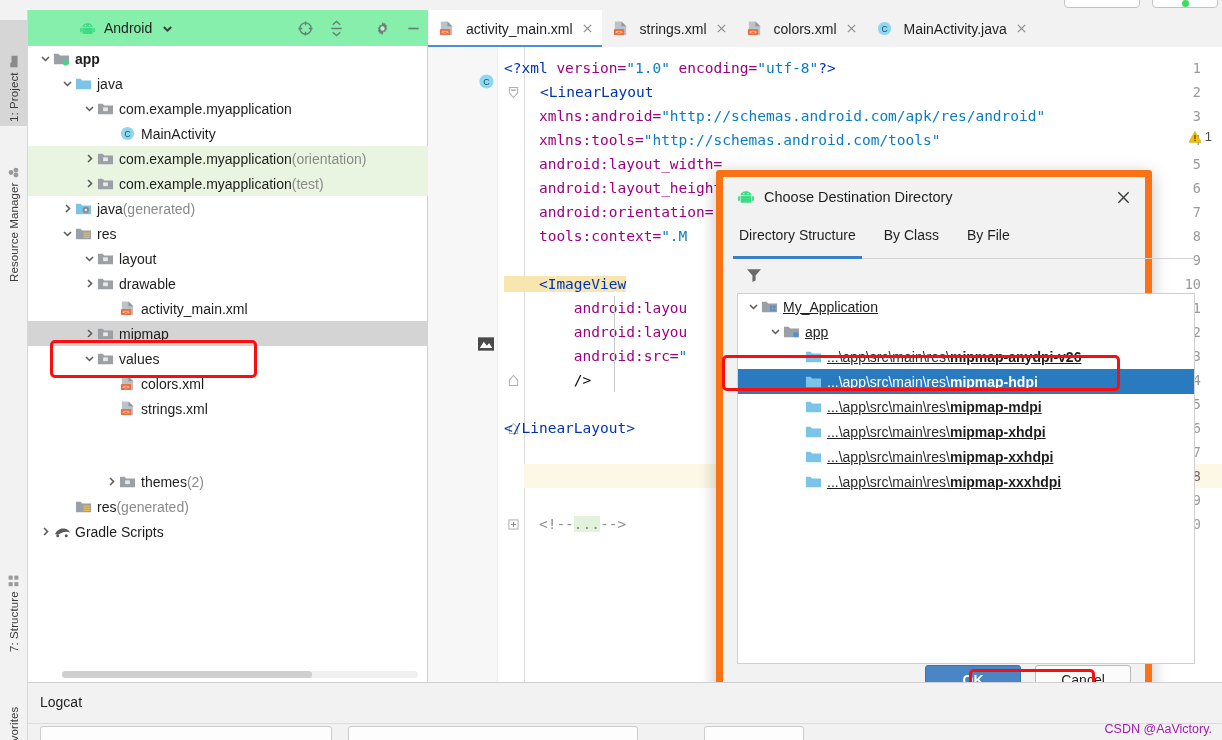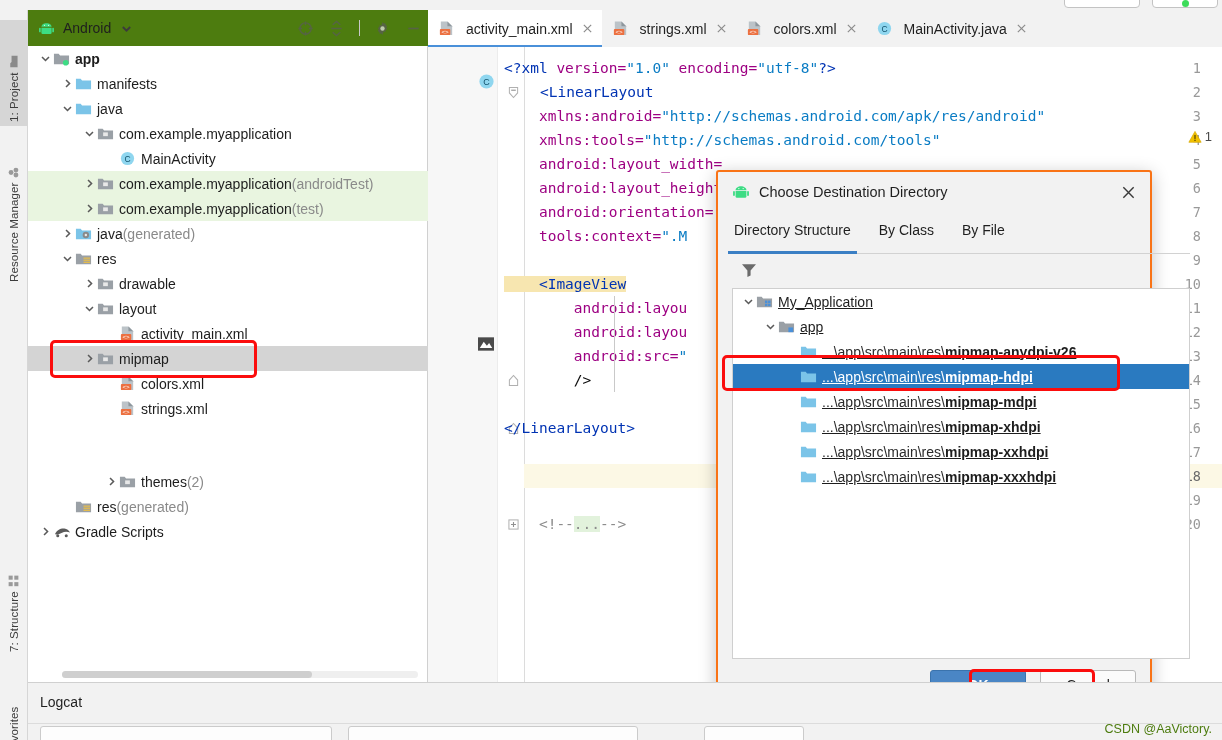--- a/index.html
+++ b/index.html
@@ -50,22 +50,22 @@
     display: inline-block;
   }
 
   
   .project-panel {
     position: absolute; left: 28px; top: 10px; width: 400px; height: 672px;
     background: #ffffff; border-right: 1px solid #d0d0d0;
   }
   .project-header {
     position: absolute; left: 0; top: 0; width: 400px; height: 36px;
-    background: #4d7c0f;
-    display: flex; align-items: center;
+    background: #86efac;
+    display: flex; align-items: center; padding-left: 41px;
   }
   .ph-title {
     font-size: 14px; color: #1f1f1f; margin-left: 8px;
   }
   .ph-caret {
     margin-left: 10px; font-size: 9px; color: #3c3c3c;
   }
   .ph-icons {
     position: absolute; right: 6px; top: 0; height: 36px;
     display: flex; align-items: center; gap: 14px;
@@ -172,21 +172,21 @@
     display: flex; align-items: center; gap: 3px;
     font-size: 13px; color: #4a4a4a;
   }
   .vline {
     position: absolute; width: 1px; background: #dcdcdc;
   }
 
   
   .dialog {
     position: absolute; left: 716px; top: 170px; width: 436px; height: 546px;
-    background: #f2f2f2; border: 2px solid #f97316; border-radius: 3px;
+    background: #f2f2f2; border: 7px solid #f97316; border-radius: 3px;
     box-shadow: 0 4px 18px rgba(0,0,0,.24);
   }
   .dlg-title {
     position: absolute; left: 0; top: 0; width: 486px; height: 40px;
     display: flex; align-items: center; padding-left: 14px; gap: 9px;
     font-size: 14.5px; color: #1f1f1f;
   }
   .dlg-close {
     position: absolute; right: 10px; top: 8px; width: 24px; height: 24px;
     display: flex; align-items: center; justify-content: center;
@@ -244,21 +244,21 @@
   .logcat-bar {
     position: absolute; left: 0; top: 40px; width: 1194px; height: 18px;
     border-top: 1px solid #dcdcdc;
   }
   .combo {
     position: absolute; top: 2px; height: 18px;
     border: 1px solid #cbcbcb; border-radius: 3px; background: #fdfdfd;
   }
   .watermark {
     position: absolute; right: 10px; bottom: 4px;
-    font-size: 12.5px; color: #4d7c0f;
+    font-size: 12.5px; color: #a21caf;
   }
   svg { display: block; }
 </style>
 </head>
 <body>
 
 <div id="root">
 
   <div class="top-strip">
     <div class="top-pill" style="left:1064px;width:76px;"></div>
@@ -361,33 +361,20 @@
             <svg width="17" height="17" viewBox="0 0 18 18">
               <path d="M1 4h5l1.5 1.7H17V15H1z" fill="#9aa0a6"></path>
               <circle cx="13.5" cy="13.5" r="3" fill="#3ddc84"></circle>
             </svg>
           </span>
           <span class="lbl-bold">app</span>
         </div>
         <div class="row" style="padding-left: 32px;">
           <span class="arrow">
             <svg width="11" height="11" viewBox="0 0 12 12">
-              <path d="M4.4 2.2 L8.2 6 L4.4 9.8" stroke="#5a5a5a" stroke-width="1.7" fill="none"></path>
-            </svg>
-          </span>
-          <span class="ico">
-            <svg width="17" height="17" viewBox="0 0 18 18">
-              <path d="M1 4h5l1.5 1.7H17V15H1z" fill="#7bc4e8"></path>
-            </svg>
-          </span>
-          <span>manifests</span>
-        </div>
-        <div class="row" style="padding-left: 32px;">
-          <span class="arrow">
-            <svg width="11" height="11" viewBox="0 0 12 12">
               <path d="M2.2 4.4 L6 8.2 L9.8 4.4" stroke="#5a5a5a" stroke-width="1.7" fill="none"></path>
             </svg>
           </span>
           <span class="ico">
             <svg width="17" height="17" viewBox="0 0 18 18">
               <path d="M1 4h5l1.5 1.7H17V15H1z" fill="#7bc4e8"></path>
             </svg>
           </span>
           <span>java</span>
         </div>
@@ -421,21 +408,21 @@
               <path d="M4.4 2.2 L8.2 6 L4.4 9.8" stroke="#5a5a5a" stroke-width="1.7" fill="none"></path>
             </svg>
           </span>
           <span class="ico">
             <svg width="17" height="17" viewBox="0 0 18 18">
               <path d="M1 4h5l1.5 1.7H17V15H1z" fill="#9aa0a6"></path>
               <rect x="6.5" y="7.8" width="5" height="4" fill="#e8e8e8"></rect>
             </svg>
           </span>
           <span>com.example.myapplication</span>
-          <span class="lbl-dim"> (androidTest)</span>
+          <span class="lbl-dim"> (orientation)</span>
         </div>
         <div class="row hl-green" style="padding-left: 54px;">
           <span class="arrow">
             <svg width="11" height="11" viewBox="0 0 12 12">
               <path d="M4.4 2.2 L8.2 6 L4.4 9.8" stroke="#5a5a5a" stroke-width="1.7" fill="none"></path>
             </svg>
           </span>
           <span class="ico">
             <svg width="17" height="17" viewBox="0 0 18 18">
               <path d="M1 4h5l1.5 1.7H17V15H1z" fill="#9aa0a6"></path>
@@ -473,44 +460,44 @@
               <rect x="9" y="8" width="7" height="1.2" fill="#f0c040"></rect>
               <rect x="9" y="10.2" width="7" height="1.2" fill="#f0c040"></rect>
               <rect x="9" y="12.4" width="7" height="1.2" fill="#f0c040"></rect>
             </svg>
           </span>
           <span>res</span>
         </div>
         <div class="row" style="padding-left: 54px;">
           <span class="arrow">
             <svg width="11" height="11" viewBox="0 0 12 12">
+              <path d="M2.2 4.4 L6 8.2 L9.8 4.4" stroke="#5a5a5a" stroke-width="1.7" fill="none"></path>
+            </svg>
+          </span>
+          <span class="ico">
+            <svg width="17" height="17" viewBox="0 0 18 18">
+              <path d="M1 4h5l1.5 1.7H17V15H1z" fill="#9aa0a6"></path>
+              <rect x="6.5" y="7.8" width="5" height="4" fill="#e8e8e8"></rect>
+            </svg>
+          </span>
+          <span>layout</span>
+        </div>
+        <div class="row" style="padding-left: 54px;">
+          <span class="arrow">
+            <svg width="11" height="11" viewBox="0 0 12 12">
               <path d="M4.4 2.2 L8.2 6 L4.4 9.8" stroke="#5a5a5a" stroke-width="1.7" fill="none"></path>
             </svg>
           </span>
           <span class="ico">
             <svg width="17" height="17" viewBox="0 0 18 18">
               <path d="M1 4h5l1.5 1.7H17V15H1z" fill="#9aa0a6"></path>
               <rect x="6.5" y="7.8" width="5" height="4" fill="#e8e8e8"></rect>
             </svg>
           </span>
           <span>drawable</span>
-        </div>
-        <div class="row" style="padding-left: 54px;">
-          <span class="arrow">
-            <svg width="11" height="11" viewBox="0 0 12 12">
-              <path d="M2.2 4.4 L6 8.2 L9.8 4.4" stroke="#5a5a5a" stroke-width="1.7" fill="none"></path>
-            </svg>
-          </span>
-          <span class="ico">
-            <svg width="17" height="17" viewBox="0 0 18 18">
-              <path d="M1 4h5l1.5 1.7H17V15H1z" fill="#9aa0a6"></path>
-              <rect x="6.5" y="7.8" width="5" height="4" fill="#e8e8e8"></rect>
-            </svg>
-          </span>
-          <span>layout</span>
         </div>
         <div class="row" style="padding-left: 76px;">
           <span class="arrow none"></span>
           <span class="ico">
             <svg width="17" height="17" viewBox="0 0 18 18">
               <path d="M3 1.5h7l5 5V16H3z" fill="#bcc3c8"></path>
               <path d="M10 1.5l5 5h-5z" fill="#8e979d"></path>
               <rect x="2" y="9.5" width="11" height="6.5" rx="1" fill="#ec7040"></rect>
               <text x="7.5" y="14.8" font-size="6.5" text-anchor="middle" fill="#fff" font-family="Liberation Sans, sans-serif">&lt;&gt;</text>
             </svg>
@@ -523,20 +510,34 @@
               <path d="M4.4 2.2 L8.2 6 L4.4 9.8" stroke="#5a5a5a" stroke-width="1.7" fill="none"></path>
             </svg>
           </span>
           <span class="ico">
             <svg width="17" height="17" viewBox="0 0 18 18">
               <path d="M1 4h5l1.5 1.7H17V15H1z" fill="#9aa0a6"></path>
               <rect x="6.5" y="7.8" width="5" height="4" fill="#e8e8e8"></rect>
             </svg>
           </span>
           <span>mipmap</span>
+        </div>
+        <div class="row" style="padding-left: 54px;">
+          <span class="arrow">
+            <svg width="11" height="11" viewBox="0 0 12 12">
+              <path d="M2.2 4.4 L6 8.2 L9.8 4.4" stroke="#5a5a5a" stroke-width="1.7" fill="none"></path>
+            </svg>
+          </span>
+          <span class="ico">
+            <svg width="17" height="17" viewBox="0 0 18 18">
+              <path d="M1 4h5l1.5 1.7H17V15H1z" fill="#9aa0a6"></path>
+              <rect x="6.5" y="7.8" width="5" height="4" fill="#e8e8e8"></rect>
+            </svg>
+          </span>
+          <span>values</span>
         </div>
         <div class="row" style="padding-left: 76px;">
           <span class="arrow none"></span>
           <span class="ico">
             <svg width="17" height="17" viewBox="0 0 18 18">
               <path d="M3 1.5h7l5 5V16H3z" fill="#bcc3c8"></path>
               <path d="M10 1.5l5 5h-5z" fill="#8e979d"></path>
               <rect x="2" y="9.5" width="11" height="6.5" rx="1" fill="#ec7040"></rect>
               <text x="7.5" y="14.8" font-size="6.5" text-anchor="middle" fill="#fff" font-family="Liberation Sans, sans-serif">&lt;&gt;</text>
             </svg>

